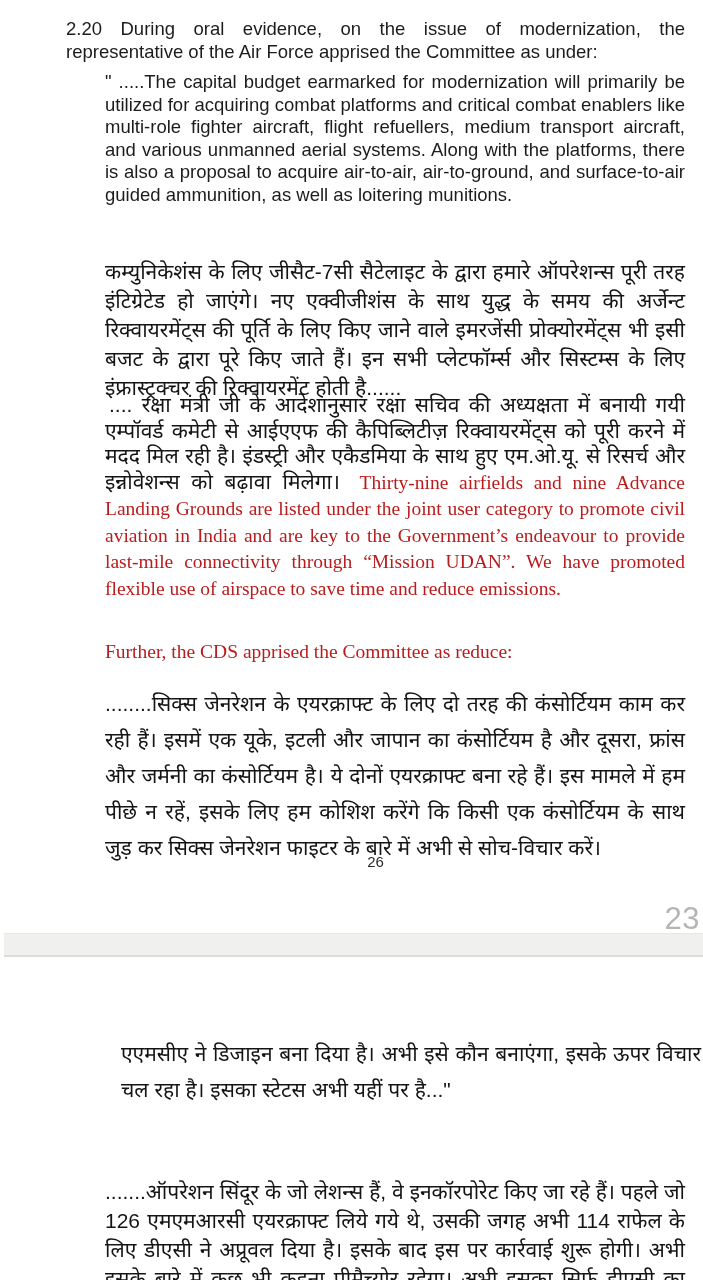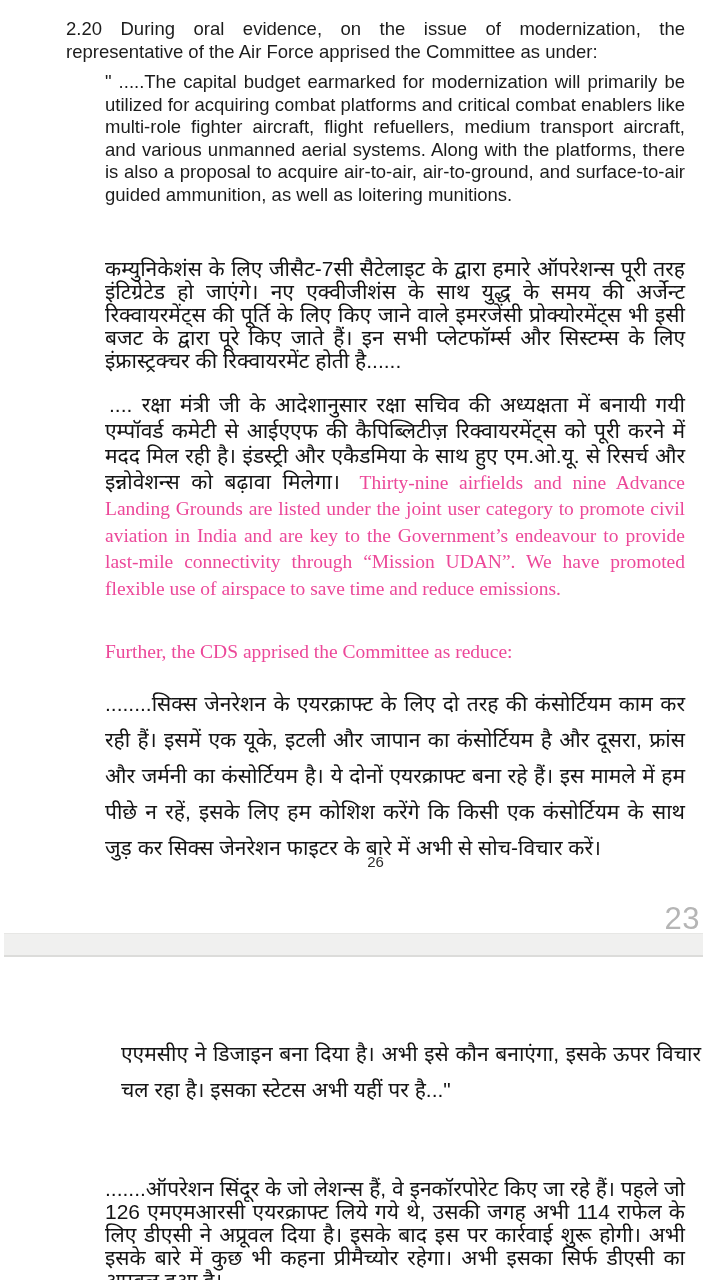--- a/index.html
+++ b/index.html
@@ -21,26 +21,26 @@
     color: #1c1c1c;
   }
   
   .hindi-par {
     font-family: "Liberation Sans", sans-serif;
     font-size: 21px;
     line-height: 36px;
     text-align: justify;
     color: #141414;
   }
-  .hindi-par.tall { line-height: 23px; }
+  .hindi-par.tall { line-height: 29px; }
   
   .serif-text {
     font-family: "Liberation Serif", serif;
     font-size: 19.5px;
-    color: #ec4899;
+    color: #b91c1c;
   }
   .mixed-par {
     font-size: 21px;
     line-height: 25.5px;
     text-align: justify;
     color: #141414;
   }
   .doc-page-number {
     font-size: 15px;
     color: #2b2b2b;

